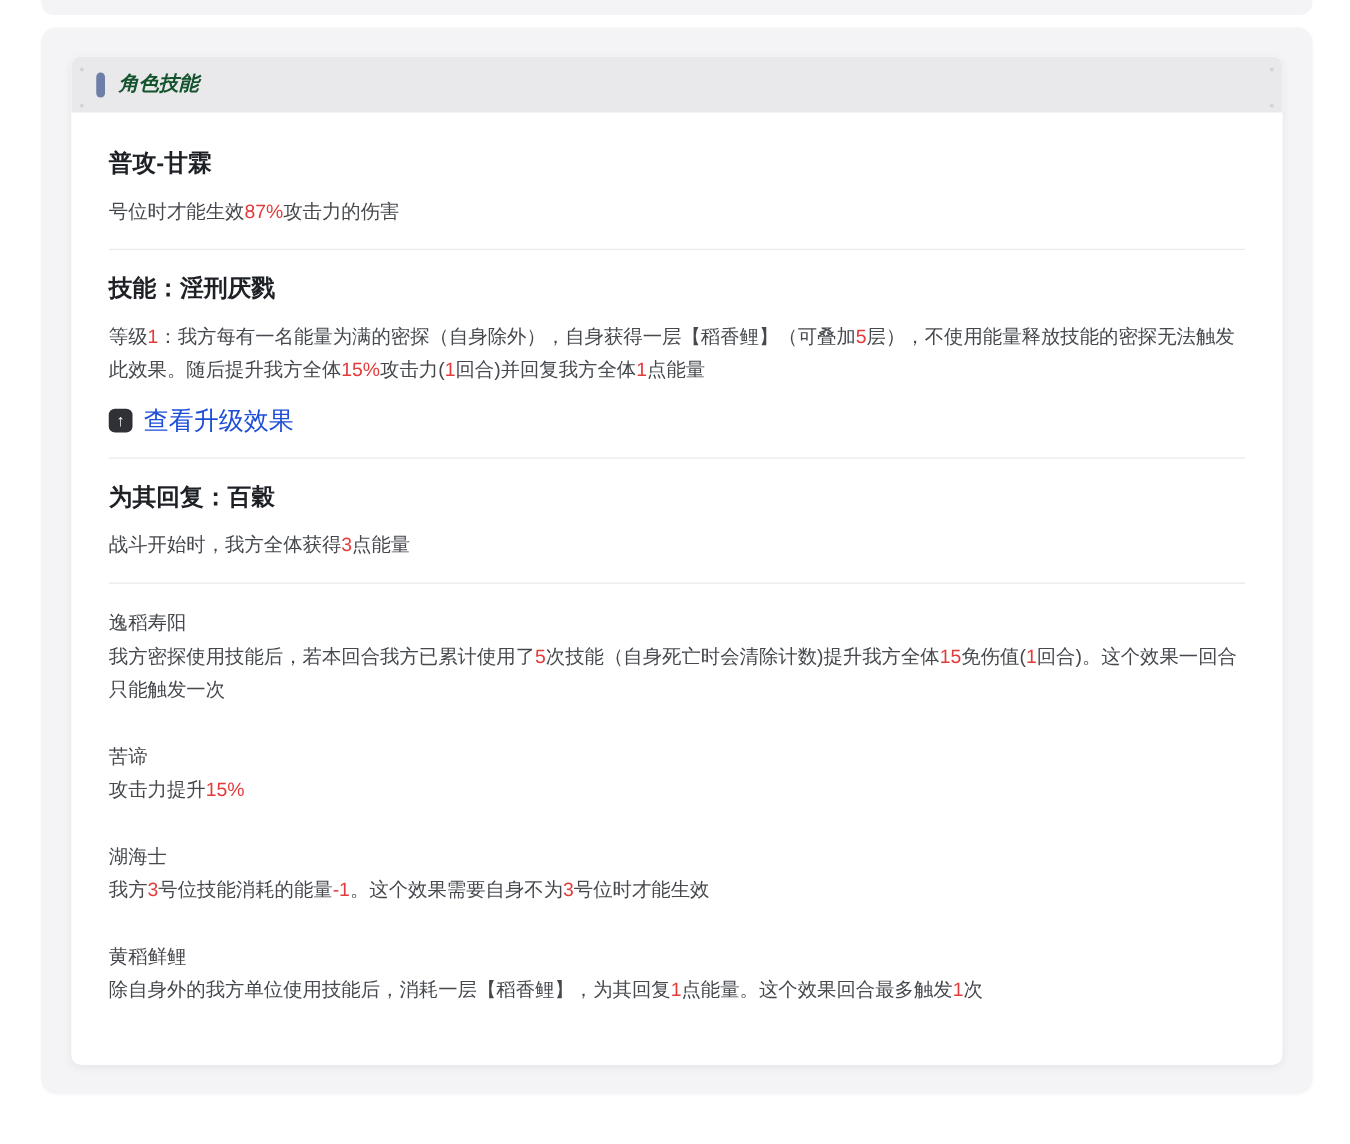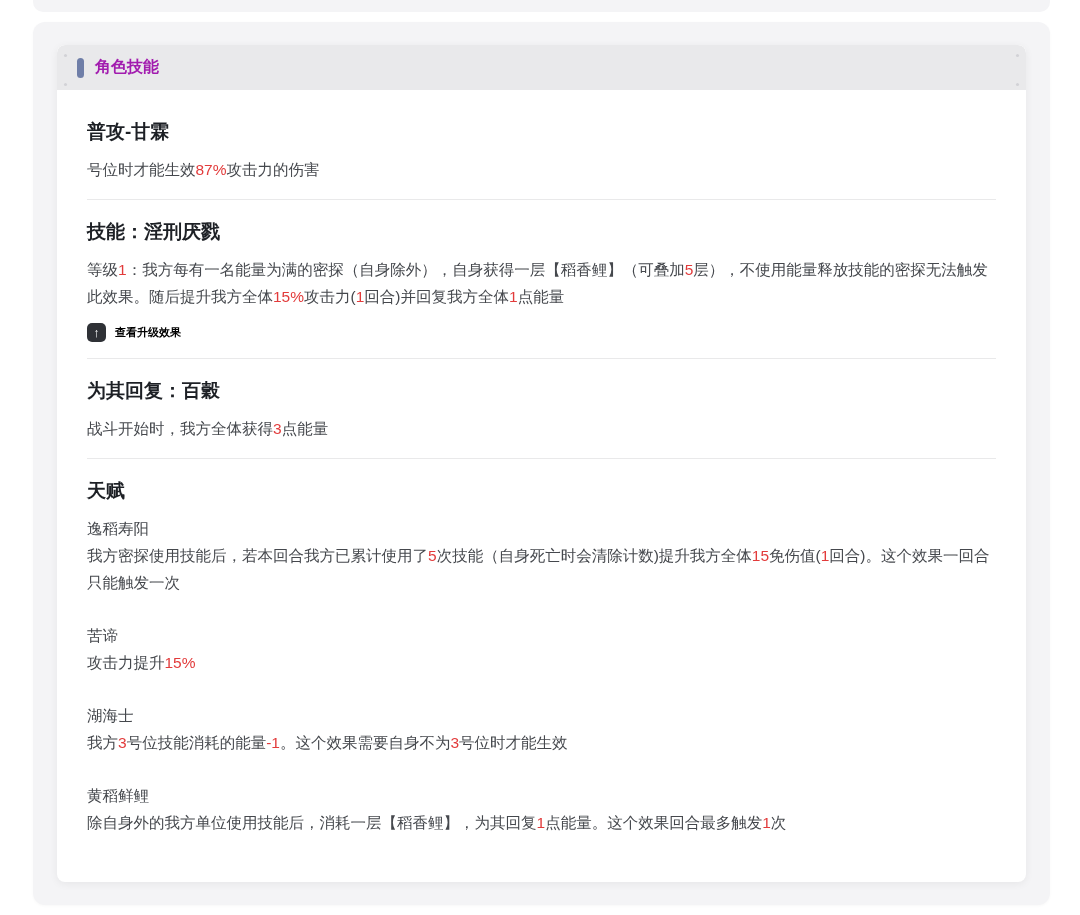--- a/index.html
+++ b/index.html
@@ -45,21 +45,22 @@
   }
   .accent-bar {
     width: 7px; height: 20px;
     background: #6f7ea8;
     border-radius: 3.5px;
     margin-right: 11px;
   }
   .card-header-title {
     font-size: 16px;
     font-weight: 700;
-    color: #a21caf;
+    color: #14532d;
+    font-style: italic;
   }
   .corner-dot {
     position: absolute;
     width: 3px; height: 3px;
     border-radius: 50%;
     background: #d2d2d6;
   }
   .dot-tl { top: 9px; left: 7px; }
   .dot-bl { bottom: 4px; left: 7px; }
   .dot-tr { top: 9px; right: 7px; }
@@ -99,23 +100,22 @@
     background: #2f3136;
     border-radius: 5px;
     color: #ffffff;
     font-size: 13px;
     font-weight: 700;
     line-height: 19px;
     text-align: center;
     flex: 0 0 auto;
   }
   .upgrade-label {
-    font-size: 11px;
-    color: #000000;
-    font-weight: bold;
+    font-size: 20px;
+    color: #1d4ed8;
   }
   .talent { margin-top: 26px; }
   .talent:first-of-type { margin-top: 0; }
 </style>
 </head>
 <body>
 
 <div class="prev-card-edge"></div>
 
 <div class="outer-card">
@@ -151,21 +151,20 @@
       <hr class="divider">
 
       <section>
         <h2 class="sec-title">为其回复：百穀</h2>
         <p class="sec-text"><span>战斗开始时，我方全体获得</span><span class="hl">3</span><span>点能量</span></p>
       </section>
 
       <hr class="divider">
 
       <section>
-        <h2 class="sec-title">天赋</h2>
 
         <div class="talent">
           <p class="sec-text">逸稻寿阳</p>
           <p class="sec-text"><span>我方密探使用技能后，若本回合我方已累计使用了</span><span class="hl">5</span><span>次技能（自身死亡时会清除计数)提升我方全体</span><span class="hl">15</span><span>免伤值(</span><span class="hl">1</span><span>回合)。这个效果一回合只能触发一次</span></p>
         </div>
 
         <div class="talent">
           <p class="sec-text">苦谛</p>
           <p class="sec-text"><span>攻击力提升</span><span class="hl">15%</span></p>
         </div>

